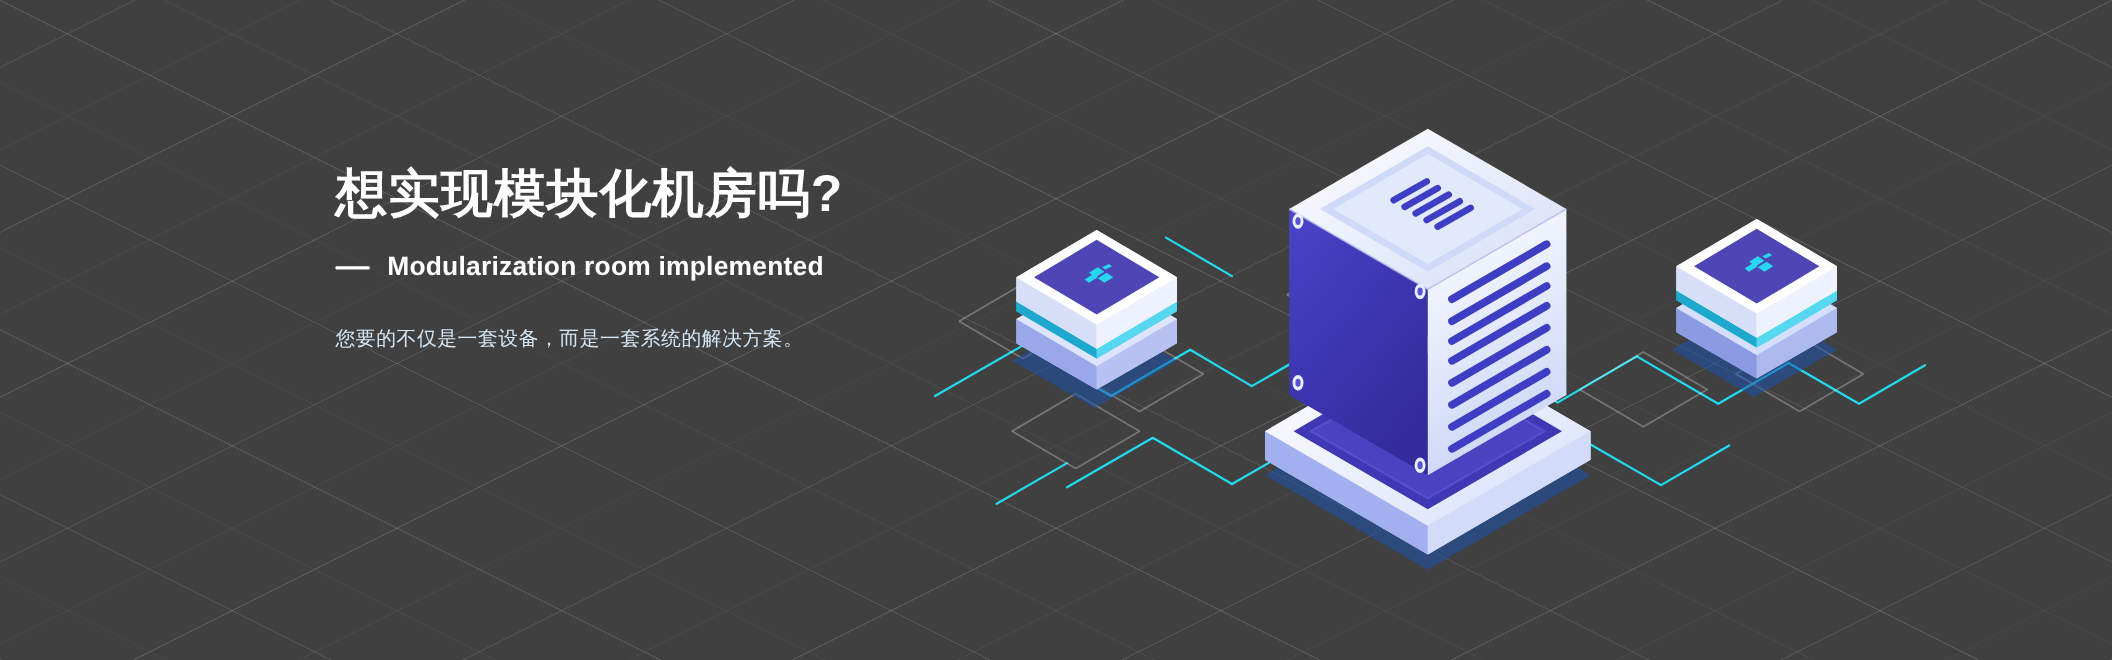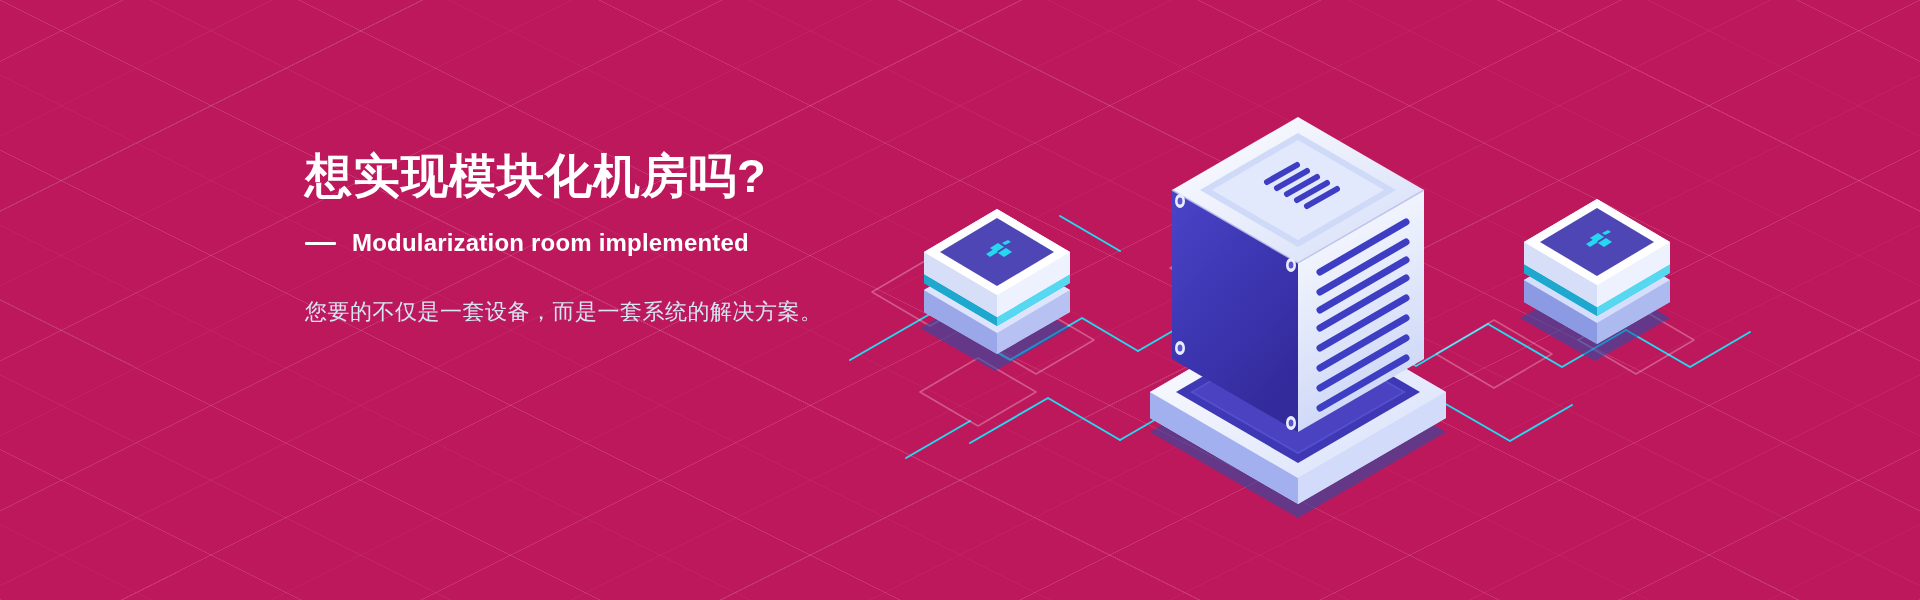--- a/index.html
+++ b/index.html
@@ -9,21 +9,21 @@
     font-family: "Liberation Sans", "DejaVu Sans", sans-serif;
     background:#0a63ad;
   }
 
   
   .banner {
     position:relative;
     width:1920px;
     height:600px;
     overflow:hidden;
-    background:#be185d;
+    background:#404040;
   }
 
   
   .grid-bg {
     position:absolute;
     inset:0;
     background-image:
       repeating-linear-gradient(26.57deg,
         rgba(255,255,255,0.085) 0px,
         rgba(255,255,255,0.085) 1px,
@@ -81,21 +81,21 @@
   }
   .subhead {
     font-size:24px;
     font-weight:700;
     color:#ffffff;
     letter-spacing:0.2px;
     white-space:nowrap;
   }
   .bodytext {
     margin-top:36px;
-    font-size:22px;
+    font-size:18px;
     line-height:1.7;
     color:#d5e6f5;
     letter-spacing:0.5px;
     white-space:nowrap;
   }
 
   
   .illu {
     position:absolute;
     left:820px;

